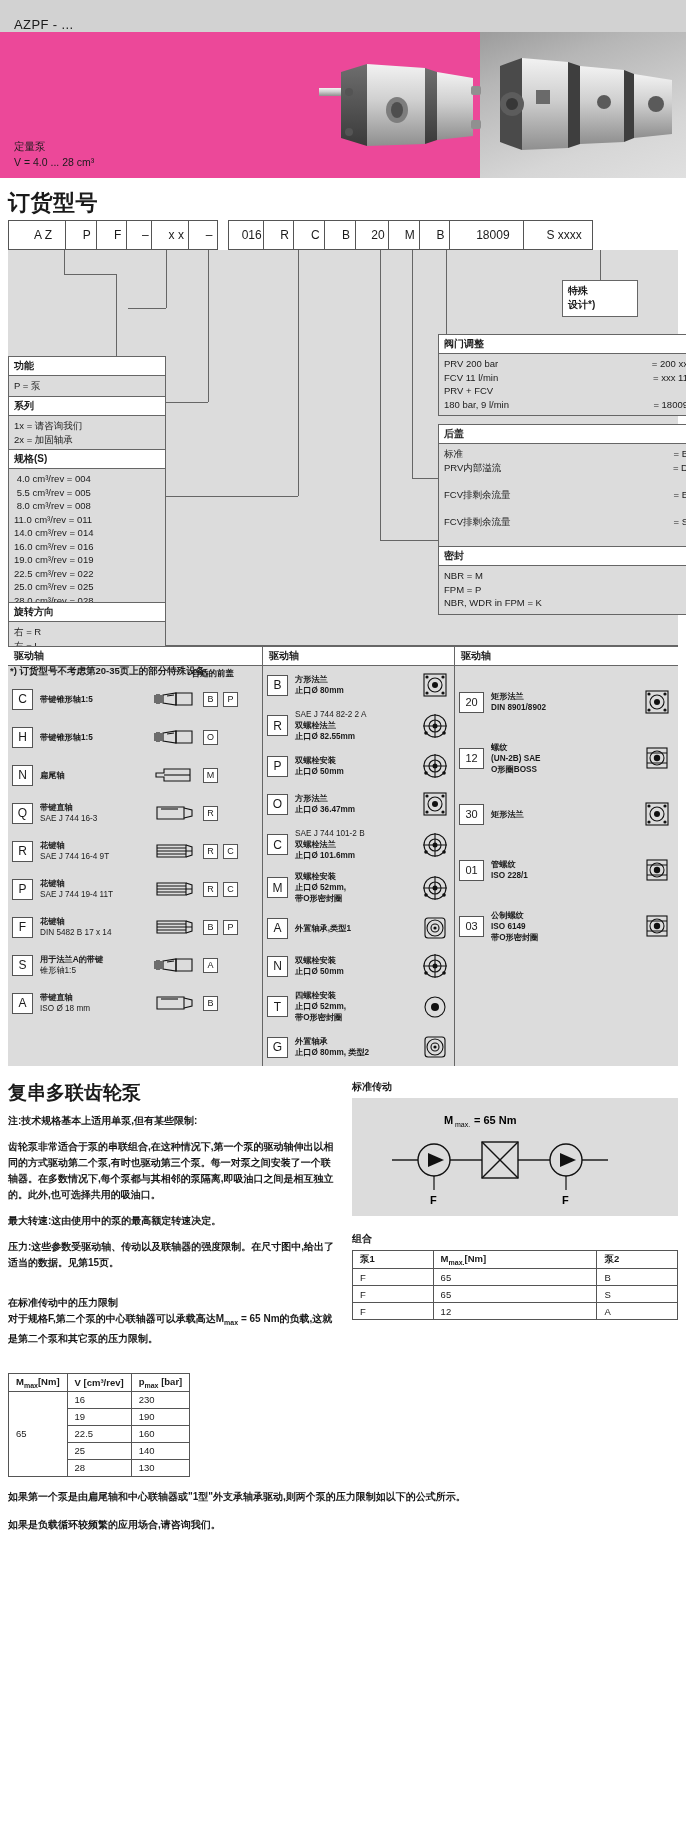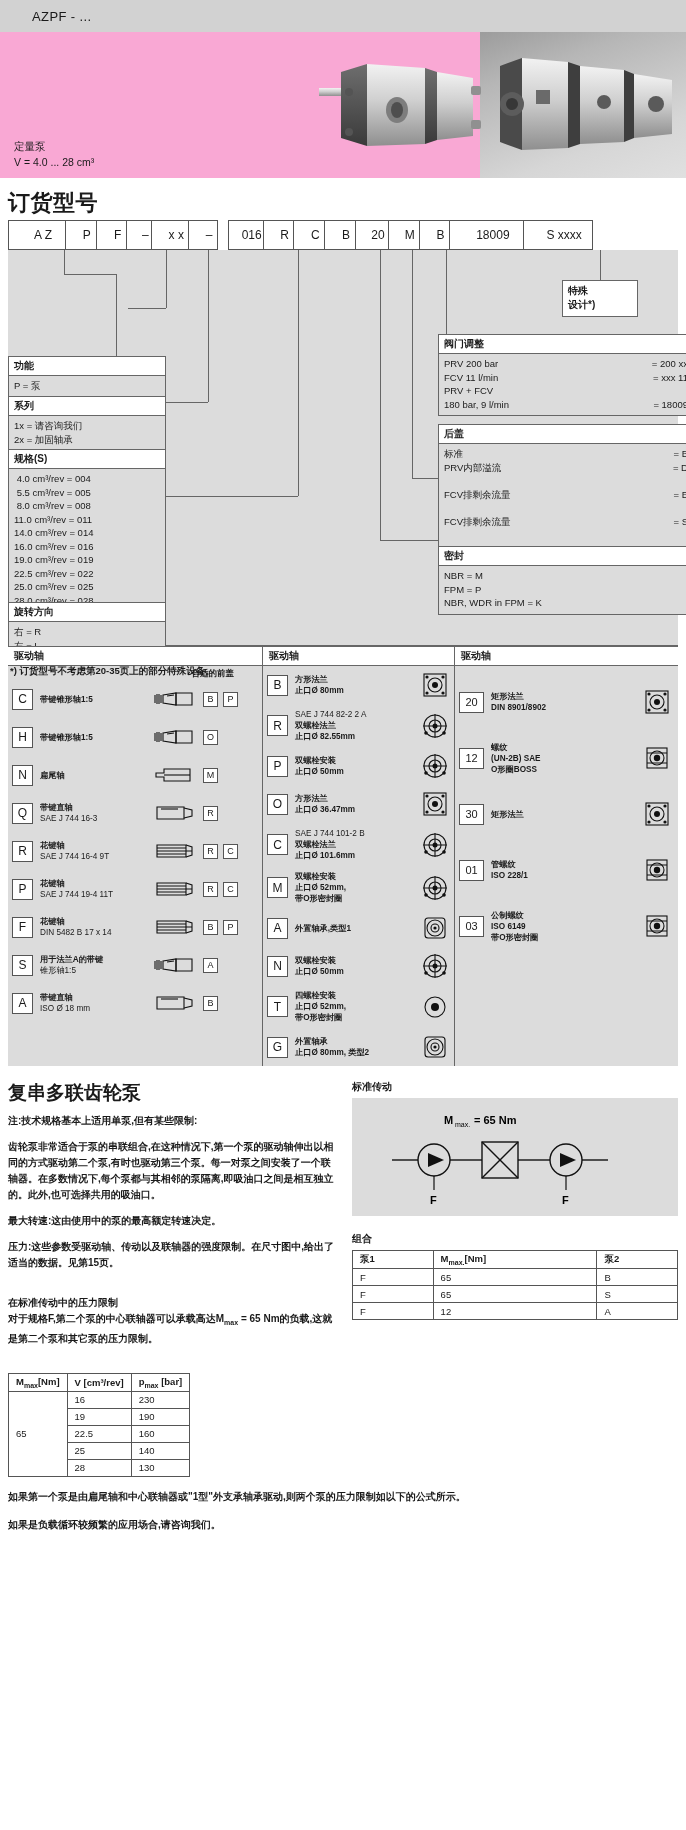--- a/index.html
+++ b/index.html
@@ -10,28 +10,28 @@
     font-family: "Liberation Sans", "DejaVu Sans", sans-serif;
     color: #1a1a1a;
     font-size: 10px;
   }
   .page { position: relative; width:686px; }
 
   
   .header-bar {
     background:#d2d2d2;
     height:32px;
-    display:flex; align-items:center;
-    padding-left:32px;
+    display:flex; align-items:flex-end;
+    padding-left:14px;
     font-size:13px;
     letter-spacing:.4px;
   }
   .hero {
     position:relative;
-    background:#f9a8d4;
+    background:#ec4899;
     height:146px;
     overflow:hidden;
   }
   .hero-right {
     position:absolute; right:0; top:-32px; width:206px; height:178px;
     background: linear-gradient(160deg,#8d8d8d 0%,#b6b6b6 35%,#d6d6d6 75%,#e0e0e0 100%);
   }
   .hero-caption {
     position:absolute; left:14px; bottom:8px;
     font-size:10.5px; line-height:16px;

